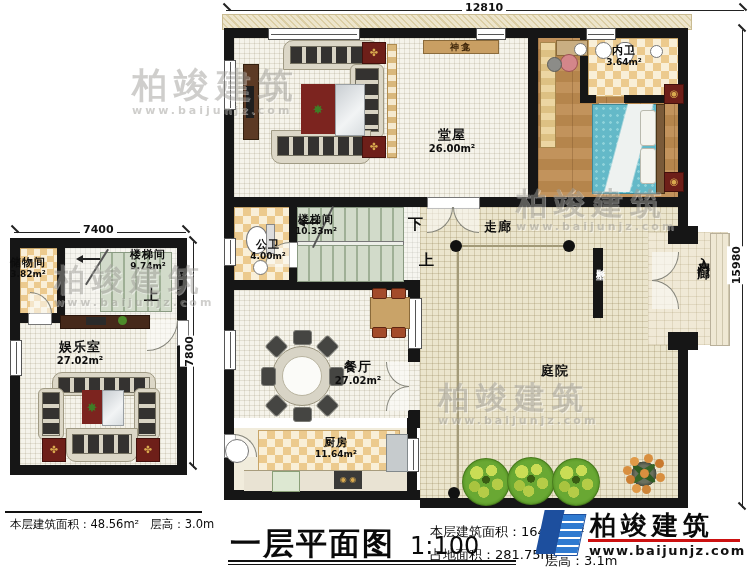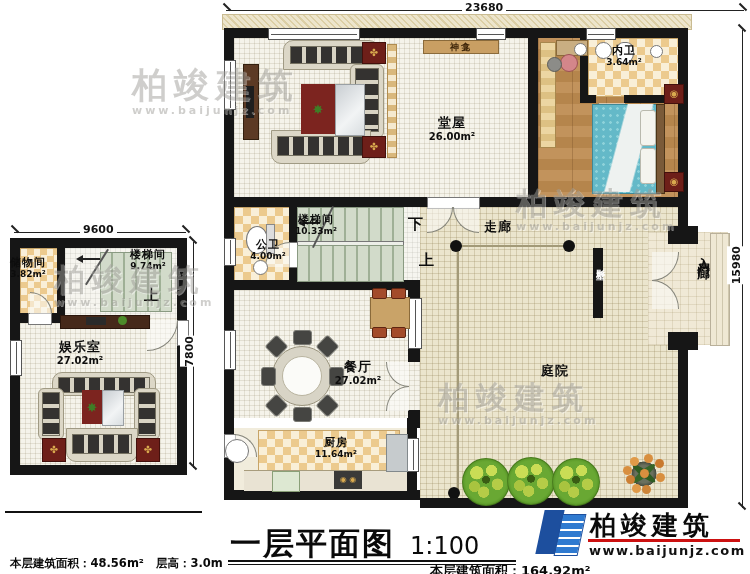--- a/index.html
+++ b/index.html
@@ -72,36 +72,36 @@
   .dim-v{writing-mode:vertical-rl;transform:rotate(180deg);}
   .dimline{background:#222;z-index:24;}
   .tick{width:10px;height:2px;background:#222;transform:rotate(45deg);z-index:24;}
   .shrine{background:#c99f63;border:1px solid #8a6a3a;display:flex;align-items:center;justify-content:center;}
   .shrine span{font-size:9px;font-weight:700;color:#3c2408;letter-spacing:2px;}
   .wm{color:#a09f9a;opacity:.5;font-weight:700;pointer-events:none;z-index:40;text-shadow:1px 1px 0 rgba(255,255,255,.85);white-space:nowrap;}
   .wm .big{display:block;font-size:31px;letter-spacing:7px;line-height:1;}
   .wm .url{display:block;font-size:11px;letter-spacing:3px;margin-top:1px;}
   .tblock{color:#0a0a0a;white-space:nowrap;z-index:45;}
   .t-big{font-weight:700;letter-spacing:2px;}
-  .stats{font-size:12.5px;font-weight:700;color:#0a0a0a;white-space:nowrap;z-index:45;margin-top:39px;}
+  .stats{font-size:12.5px;font-weight:400;color:#0a0a0a;white-space:nowrap;z-index:45;}
   .logo-name{font-size:26px;font-weight:700;letter-spacing:5px;color:#0a0a0a;z-index:46;}
   .logo-url{font-size:13px;font-weight:700;letter-spacing:1.5px;color:#111;z-index:46;}
   .diag{width:2px;background:#555;}
   .arrhead{width:0;height:0;border-top:4px solid transparent;border-bottom:4px solid transparent;border-right:7px solid #222;}
   .steps{background:repeating-linear-gradient(90deg,#efe8d4 0 5px,#cfc7ae 5px 6px);border:1px solid #b9b09a;}
 </style>
 </head>
 <body>
 
 <div id="page">
 
   <div class="a dimline" style="left:226px;top:10px;width:518px;height:1px;"></div>
   <div class="a tick" style="left:222px;top:6px;"></div>
   <div class="a tick" style="left:738px;top:6px;"></div>
-  <div class="a dim" style="left:462px;top:1px;">23680</div>
+  <div class="a dim" style="left:462px;top:1px;">12810</div>
 
   <div class="a dimline" style="left:742px;top:30px;width:1px;height:478px;"></div>
   <div class="a tick" style="left:737px;top:27px;"></div>
   <div class="a tick" style="left:737px;top:505px;"></div>
   <div class="a dim dim-v" style="left:727px;top:246px;">15980</div>
 
   <div class="a hatch" style="left:222px;top:14px;width:468px;height:14px;"></div>
 
   <div class="a court" style="left:420px;top:207px;width:268px;height:291px;"></div>
   <div class="a gridf" style="left:234px;top:38px;width:304px;height:159px;"></div>
@@ -239,21 +239,21 @@
   <div class="a tree" style="left:552px;top:458px;width:46px;height:46px;"></div>
   <div class="a pot" style="left:622px;top:452px;width:44px;height:44px;">
     <span class="leaves"></span>
     <span class="leaves2"></span>
     <span class="fruits"></span>
   </div>
 
   <div class="a wall" style="left:593px;top:248px;width:10px;height:70px;"></div>
   <div class="a vl-w" style="left:593.5px;top:262px;">影壁</div>
 
-  <div class="a rl" style="left:412px;top:116px;width:80px;">
+  <div class="a rl" style="left:412px;top:128px;width:80px;">
     <span class="nm">堂屋</span>
     <span class="ar">26.00m²</span>
   </div>
   <div class="a rl sm" style="left:598px;top:45px;width:52px;">
     <span class="nm">内卫</span>
     <span class="ar">3.64m²</span>
   </div>
   <div class="a rl sm" style="left:242px;top:239px;width:52px;">
     <span class="nm">公卫</span>
     <span class="ar">4.00m²</span>
@@ -276,21 +276,21 @@
   <div class="a rl" style="left:470px;top:220px;width:56px;">
     <span class="nm">走廊</span>
   </div>
   <div class="a updown" style="left:408px;top:215px;">下</div>
   <div class="a updown" style="left:419px;top:251px;">上</div>
   <div class="a vl" style="left:694px;top:246px;">入户门廊</div>
 
   <div class="a dimline" style="left:14px;top:232px;width:172px;height:1px;"></div>
   <div class="a tick" style="left:10px;top:228px;"></div>
   <div class="a tick" style="left:181px;top:228px;"></div>
-  <div class="a dim" style="left:80px;top:223px;">9600</div>
+  <div class="a dim" style="left:80px;top:223px;">7400</div>
   <div class="a dimline" style="left:193px;top:242px;width:1px;height:226px;"></div>
   <div class="a tick" style="left:188px;top:239px;"></div>
   <div class="a tick" style="left:188px;top:465px;"></div>
   <div class="a dim dim-v" style="left:180px;top:336px;">7800</div>
 
   <div class="a checker-sm" style="left:20px;top:248px;width:37px;height:65px;"></div>
   <div class="a landing" style="left:65px;top:248px;width:112px;height:70px;"></div>
   <div class="a gridf" style="left:20px;top:318px;width:157px;height:147px;"></div>
   <div class="a treads" style="left:100px;top:252px;width:70px;height:58px;"></div>
   <div class="a diag" style="left:96px;top:246px;height:42px;transform:rotate(32deg);"></div>

